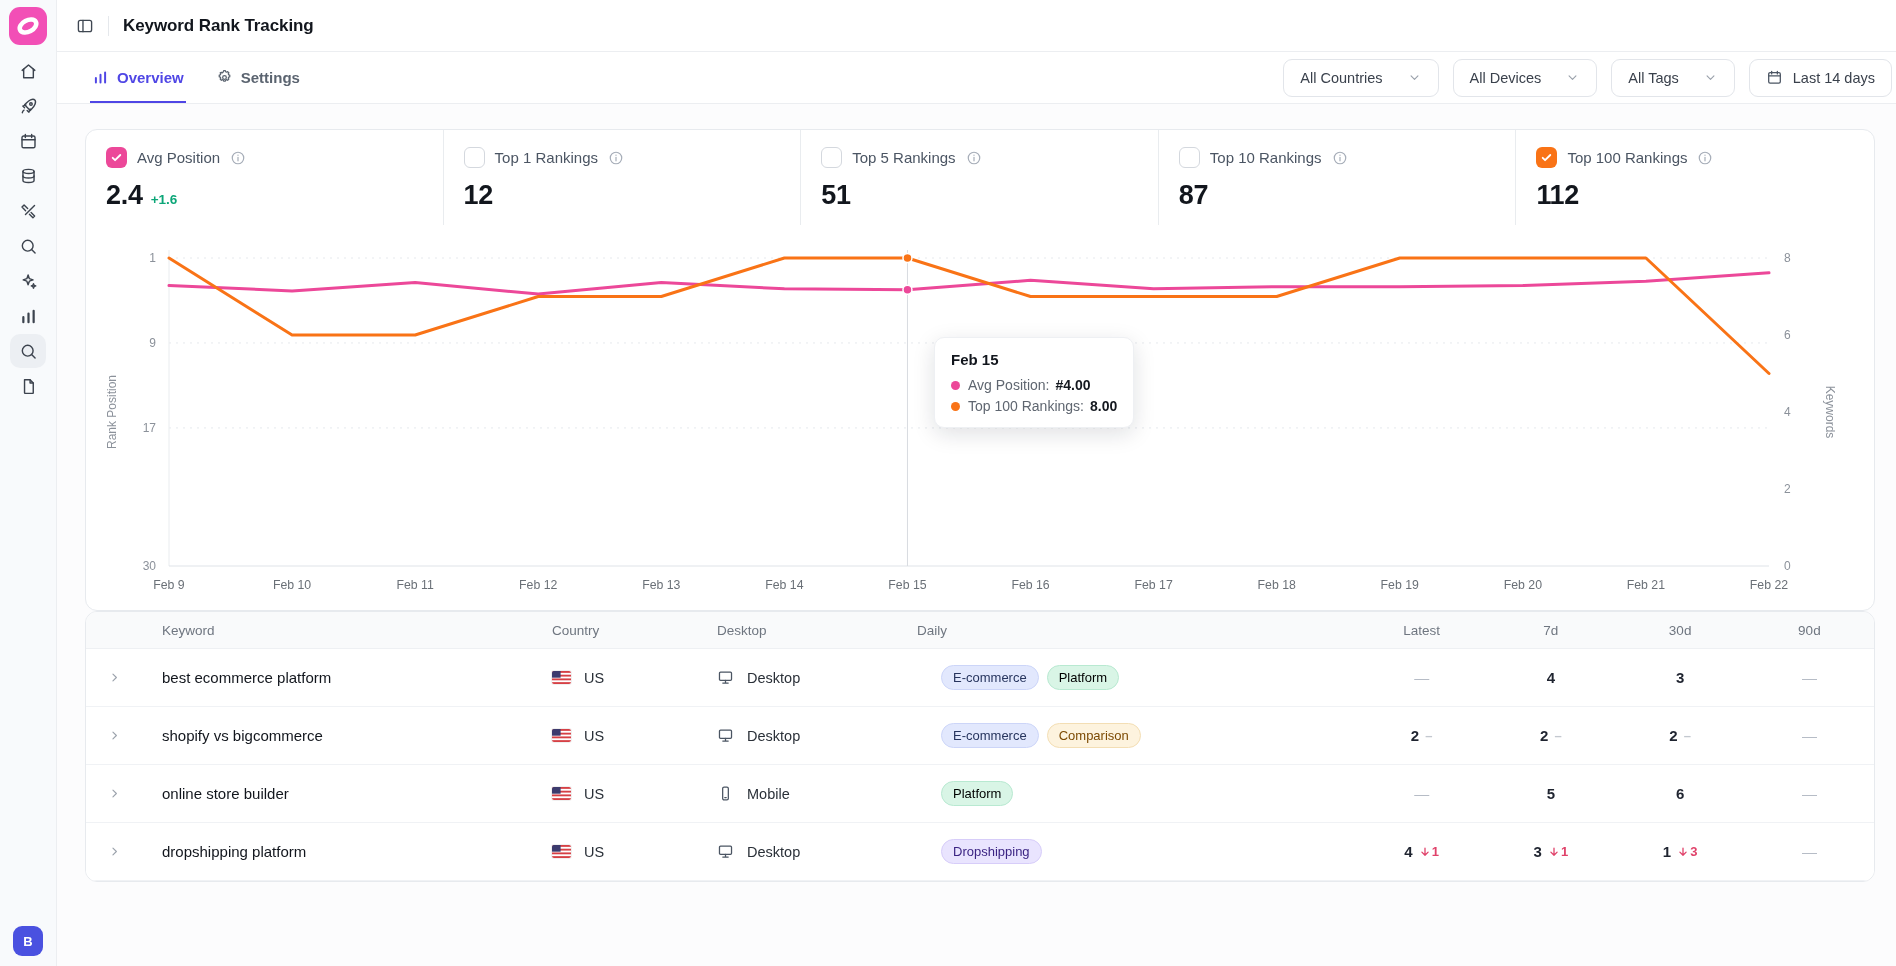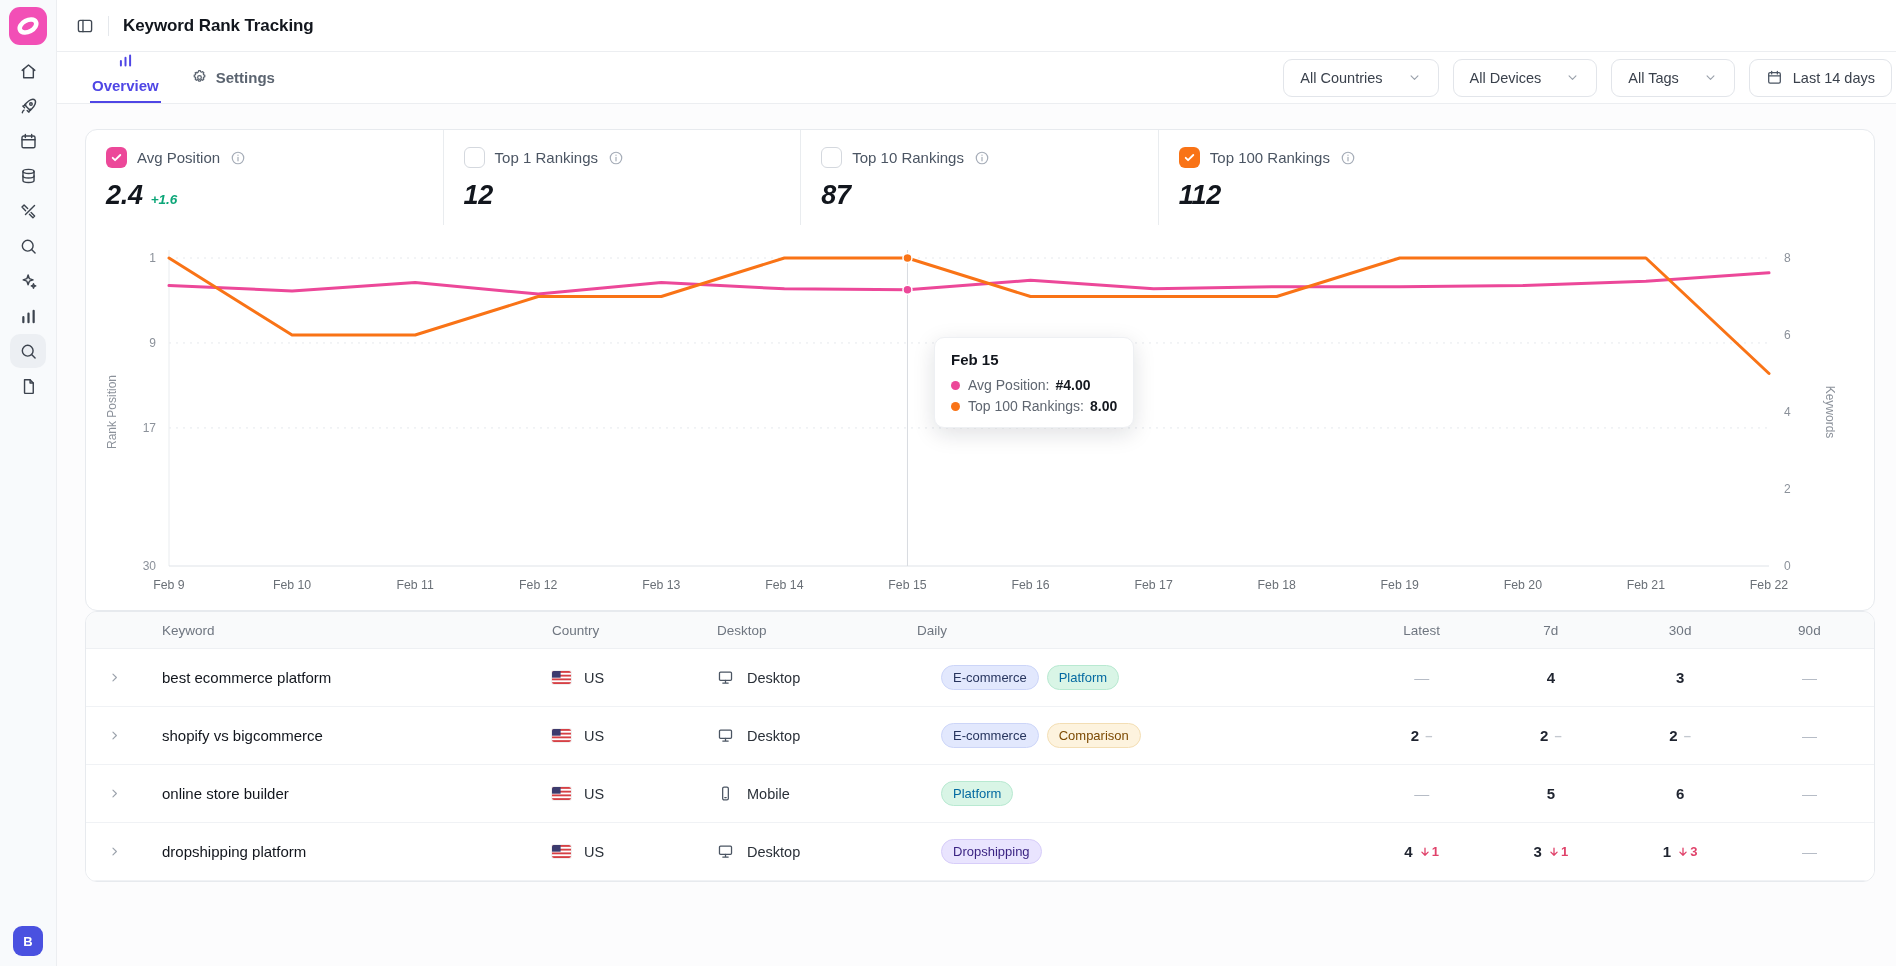--- a/index.html
+++ b/index.html
@@ -28,21 +28,21 @@
   .topbar .icon-btn svg { width:18px; height:18px; }
   .tb-divider { width:1px; height:20px; background:#e5e8ec; margin:0 14px 0 10px; }
   .page-title { font-size:17px; font-weight:700; letter-spacing:-0.1px; color:#12161d; }
 
   .tabsbar { height:52px; background:#fff; border-bottom:1px solid #eceef1; display:flex;
     align-items:stretch; justify-content:space-between; padding:0 4px 0 33px; flex:none; }
   .tabs { display:flex; gap:28px; }
   .tab { display:flex; align-items:center; gap:8px; font-size:15px; font-weight:600; color:#5b6470;
     cursor:pointer; padding:0 2px; }
   .tab svg { width:17px; height:17px; }
-  .tab.active { color:#4f46e5; box-shadow:inset 0 -2px 0 #4f46e5;flex-direction:column; }
+  .tab.active { color:#4f46e5; box-shadow:inset 0 -2px 0 #4f46e5; }
   .filterbar { display:flex; align-items:center; gap:14px; }
   .filter-btn { height:38px; display:flex; align-items:center; gap:10px; padding:0 16px;
     border:1px solid #e2e5ea; border-radius:9px; background:#fff; font-size:14.5px; color:#3a414c;
     cursor:pointer; white-space:nowrap; }
   .filter-btn svg.chev { width:15px; height:15px; color:#9aa1ab; margin-left:14px; }
   .filter-btn svg.cal { width:17px; height:17px; color:#4b5563; }
 
   .content { flex:1; padding:25px 21px 0 28px; background:#fcfcfd; overflow:hidden; }
 
   
@@ -51,21 +51,21 @@
   .stat-card { padding:17px 20px 14px; border-right:1px solid #e9ecef; }
   .stat-card:last-child { border-right:none; }
   .stat-head { display:flex; align-items:center; gap:10px; }
   .checkbox { width:21px; height:21px; border-radius:6px; border:1.8px solid #d4d8de; background:#fff;
     display:flex; align-items:center; justify-content:center; cursor:pointer; flex:none; }
   .checkbox.checked { border:none; }
   .checkbox svg { width:13px; height:13px; }
   .stat-label { font-size:15px; font-weight:500; color:#4b5563; white-space:nowrap; }
   .info-ic { color:#a6adb8; display:flex; cursor:pointer; }
   .info-ic svg { width:16px; height:16px; }
-  .stat-value-row { margin-top:12px; display:flex; align-items:baseline; gap:8px;font-style:italic; }
+  .stat-value-row { margin-top:12px; display:flex; align-items:baseline; gap:8px; }
   .stat-value { font-size:27px; font-weight:700; color:#12161d; letter-spacing:-0.3px; }
   .stat-change { font-size:13.5px; font-weight:700; }
 
   .chart-wrap { position:relative; height:385px; }
   .tooltip { position:absolute; left:848px; top:112px; width:200px; background:#fff;
     border:1px solid #eef0f3; border-radius:10px; box-shadow:0 6px 22px rgba(15,23,42,.13);
     padding:13px 16px; z-index:3; }
   .tooltip-title { font-size:15px; font-weight:700; color:#12161d; margin-bottom:9px; }
   .tooltip-row { display:flex; align-items:center; font-size:14px; margin-top:5px; }
   .tt-dot { width:9px; height:9px; border-radius:50%; margin-right:8px; flex:none; }
@@ -95,21 +95,21 @@
   .th.c-left.kw { padding-left:20px; }
   .expand-btn { width:100%; display:flex; justify-content:center; color:#9aa1ab; cursor:pointer; }
   .expand-btn svg { width:15px; height:15px; }
   .kw-text { padding-left:20px; font-size:15px; font-weight:500; color:#12161d; }
   .country-cell, .device-cell { gap:13px; font-size:14.5px; color:#2a3038; }
   .device-cell svg { width:17px; height:17px; color:#4b5563; }
   .flag { width:19px; height:13px; border-radius:2px; overflow:hidden; flex:none; box-shadow:0 0 0 1px rgba(0,0,0,.06); }
   .tags-cell { gap:8px; padding-left:24px; flex-wrap:wrap; }
   .pill { font-size:13px; font-weight:500; padding:4px 11px; border-radius:999px; white-space:nowrap; }
   .pill-indigo { background:#e2e8fd; border:1px solid #ccd5f8; color:#27355e; }
-  .pill-green  { background:#d9f5e6; border:1px solid #b8e9d1; color:#0369a1; }
+  .pill-green  { background:#d9f5e6; border:1px solid #b8e9d1; color:#000000; }
   .pill-amber  { background:#fdf3de; border:1px solid #f3deb4; color:#7c4a03; }
   .pill-purple { background:#e9e4fe; border:1px solid #d7cdf9; color:#3b2483; }
   .metric-val { font-size:15px; font-weight:700; color:#1f2430; }
   .metric-val.muted { color:#b6bcc6; font-weight:400; }
   .chg-flat { color:#c3c8cf; font-size:13px; font-weight:700; margin-left:6px; }
   .chg-down { color:#e0426a; font-size:13px; font-weight:600; margin-left:6px; display:flex; align-items:center; gap:1px; }
   .chg-down svg { width:12px; height:12px; }
 
   
   .chart-svg text { font-family:"Liberation Sans","DejaVu Sans",sans-serif; }
@@ -311,20 +311,36 @@
               <span class="info-ic">
                 <svg viewBox="0 0 24 24" fill="none" stroke="currentColor" stroke-width="1.8" stroke-linecap="round" stroke-linejoin="round">
                   <circle cx="12" cy="12" r="8.6"></circle>
                   <path d="M12 11.2v5"></path>
                   <circle cx="12" cy="7.7" r="1" fill="currentColor" stroke="none"></circle>
                 </svg>
               </span>
             </div>
             <div class="stat-value-row">
               <span class="stat-value">12</span>
+            </div>
+          </div>
+          <div class="stat-card">
+            <div class="stat-head">
+              <div class="checkbox"></div>
+              <span class="stat-label">Top 5 Rankings</span>
+              <span class="info-ic">
+                <svg viewBox="0 0 24 24" fill="none" stroke="currentColor" stroke-width="1.8" stroke-linecap="round" stroke-linejoin="round">
+                  <circle cx="12" cy="12" r="8.6"></circle>
+                  <path d="M12 11.2v5"></path>
+                  <circle cx="12" cy="7.7" r="1" fill="currentColor" stroke="none"></circle>
+                </svg>
+              </span>
+            </div>
+            <div class="stat-value-row">
+              <span class="stat-value">51</span>
             </div>
           </div>
           <div class="stat-card">
             <div class="stat-head">
               <div class="checkbox"></div>
               <span class="stat-label">Top 10 Rankings</span>
               <span class="info-ic">
                 <svg viewBox="0 0 24 24" fill="none" stroke="currentColor" stroke-width="1.8" stroke-linecap="round" stroke-linejoin="round">
                   <circle cx="12" cy="12" r="8.6"></circle>
                   <path d="M12 11.2v5"></path>

